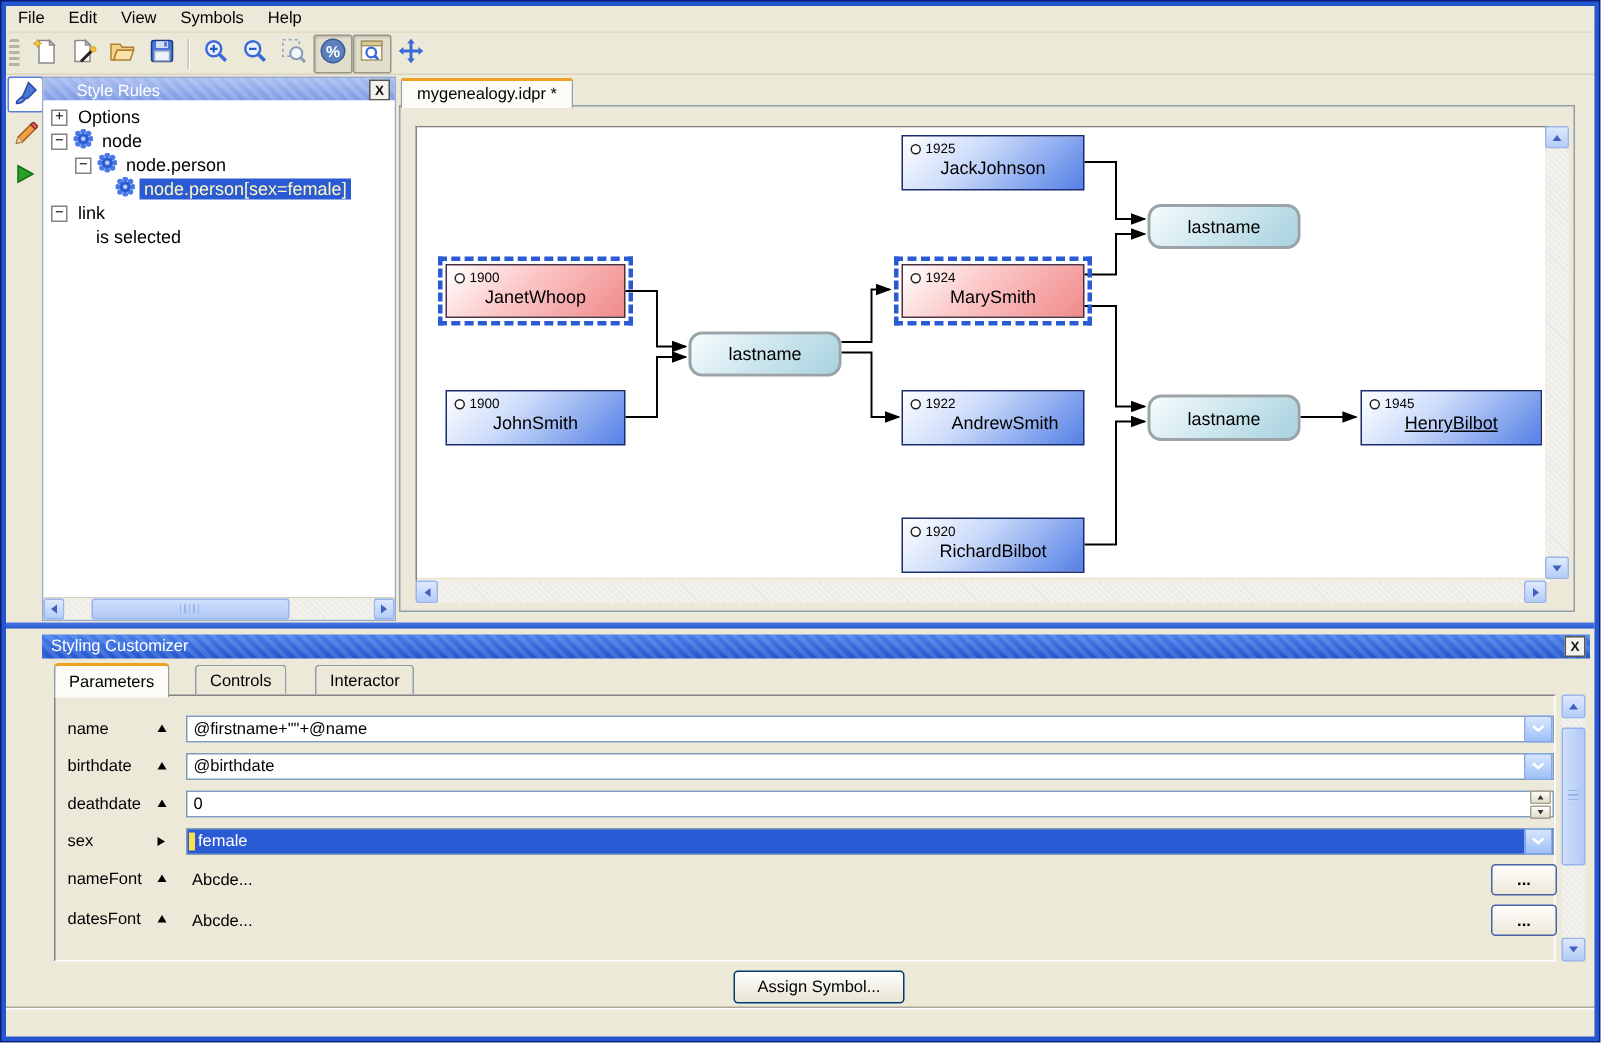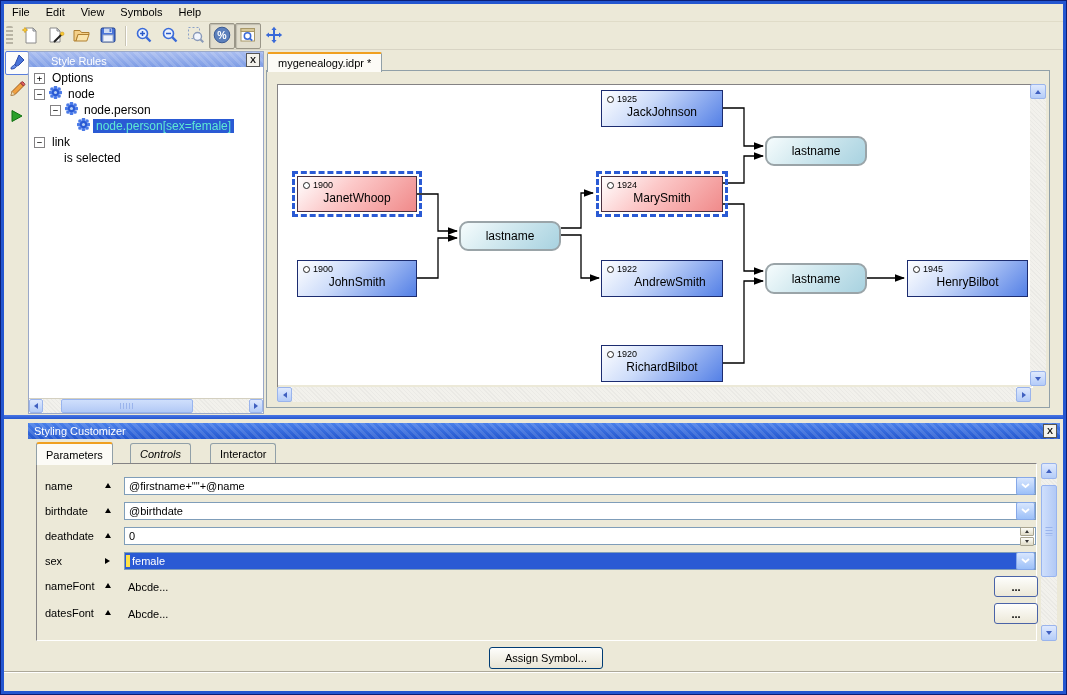--- a/index.html
+++ b/index.html
@@ -27,21 +27,21 @@
   .panel-title .spacer{flex:1;}
   .close-btn{width:12px;height:12px;background:#f4f2ec;border:1px solid #555;display:flex;align-items:center;justify-content:center;
      font-size:9px;font-weight:bold;color:#111;line-height:1;}
   .style-rules{left:28px;top:51px;width:234px;height:361px;border:1px solid #9aa8c8;background:#fff;display:flex;flex-direction:column;}
   .tree{flex:1;background:#fff;overflow:hidden;padding-top:3px;}
   .tree-row{height:16px;display:flex;align-items:center;white-space:nowrap;font-size:12px;}
   .expander{width:9px;height:9px;border:1px solid #848284;background:#fff;display:inline-flex;align-items:center;justify-content:center;
      font-size:9px;line-height:7px;margin-right:4px;flex:none;font-family:"DejaVu Sans Mono",monospace;}
   .exp-none{width:11px;flex:none;}
   .tree-label{padding:0 3px;}
-  .tree-label.sel{background:#2a5ad4;color:#5eead4;}
+  .tree-label.sel{background:#2a5ad4;color:#fef9c3;}
   .rule-icon{margin-right:3px;flex:none;}
 
   
   .tab{left:267px;top:52px;height:18px;padding:0 10px;background:#fcfbf6;border:1px solid #91a0a8;border-bottom:none;
      border-top:2px solid #f0a020;border-radius:2px 2px 0 0;display:flex;align-items:center;z-index:2;}
   .pane{left:266px;top:70px;width:784px;height:338px;background:#ece9d8;border:1px solid #91a0a8;box-sizing:border-box;}
   .canvas-wrap{left:10px;top:13px;width:754px;height:302px;border-top:1px solid #848284;border-left:1px solid #848284;
      border-right:1px solid #fff;border-bottom:1px solid #fff;}
   .canvas{position:relative;width:752px;height:300px;background:#fff;overflow:hidden;}
   .canvas svg.edges{position:absolute;left:0;top:0;pointer-events:none;}
@@ -380,21 +380,21 @@
         <div class="dnode person-male" style="left: 323px; top: 175px; width: 122px; height: 37px; padding-left: 16px;">
           <span class="year-badge">
             <span class="year-dot"></span>
             <span>1922</span>
           </span>
           <div class="dname">AndrewSmith</div>
         </div>
         <div class="dnode family" style="left: 487px; top: 178px; width: 102px; height: 31px;">
           <div class="dname">lastname</div>
         </div>
-        <div class="dnode person-male" style="left: 629px; top: 175px; width: 121px; height: 37px;">
+        <div class="dnode person-male" style="left: 629px; top: 175px; width: 121px; height: 37px; text-decoration: underline;">
           <span class="year-badge">
             <span class="year-dot"></span>
             <span>1945</span>
           </span>
           <div class="dname">HenryBilbot</div>
         </div>
         <div class="dnode person-male" style="left: 323px; top: 260px; width: 122px; height: 37px; align-items: center;">
           <span class="year-badge">
             <span class="year-dot"></span>
             <span>1920</span>
@@ -425,21 +425,21 @@
 
 <div class="abs divider"></div>
 
 <div class="abs customizer-title">
   <span>Styling Customizer</span>
   <span class="spacer" style="flex:1"></span>
   <span class="close-btn">X</span>
 </div>
 <div id="ctabs">
     <div class="ctab active" style="left: 36px;">Parameters</div>
-    <div class="ctab" style="left: 130px; font-style: italic;">Controls</div>
+    <div class="ctab" style="left: 130px;">Controls</div>
     <div class="ctab" style="left: 210px;">Interactor</div>
   </div>
 <div class="abs params-box" id="params">
     <div class="prow" style="top: 13px;">
       <span class="plabel">name</span>
       <span class="parrow up"></span>
       <div class="pfield">
       <span class="value">@firstname+""+@name</span>
       <span class="combo-btn">
           <svg width="9" height="6">

